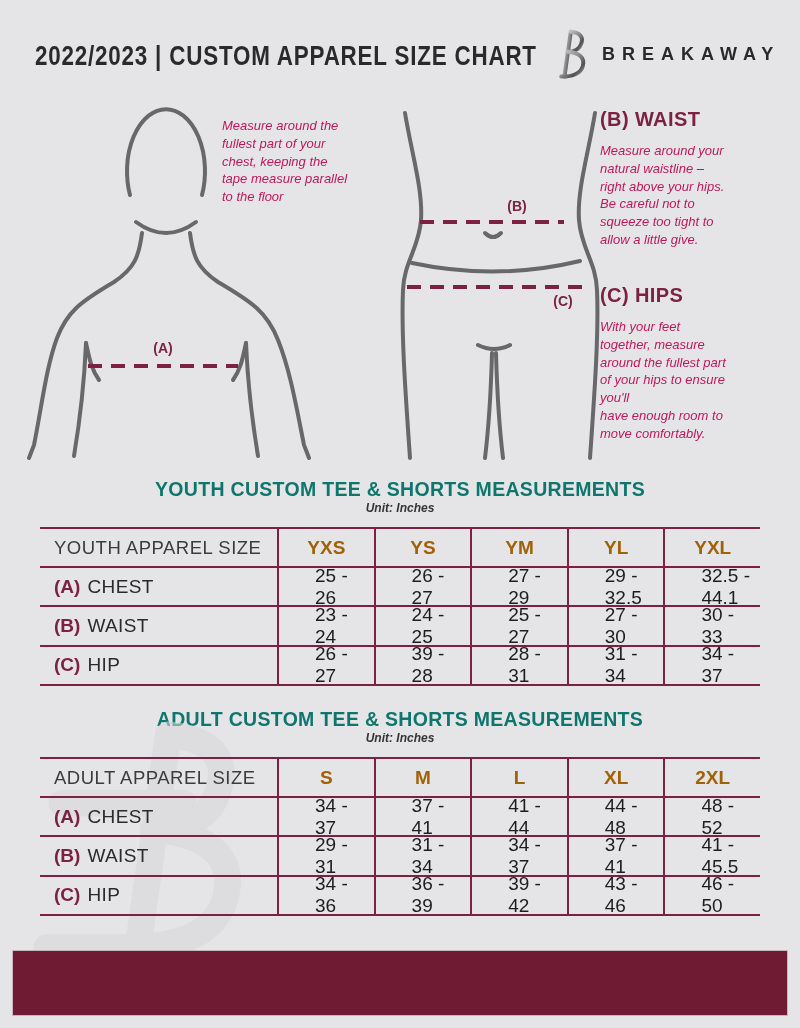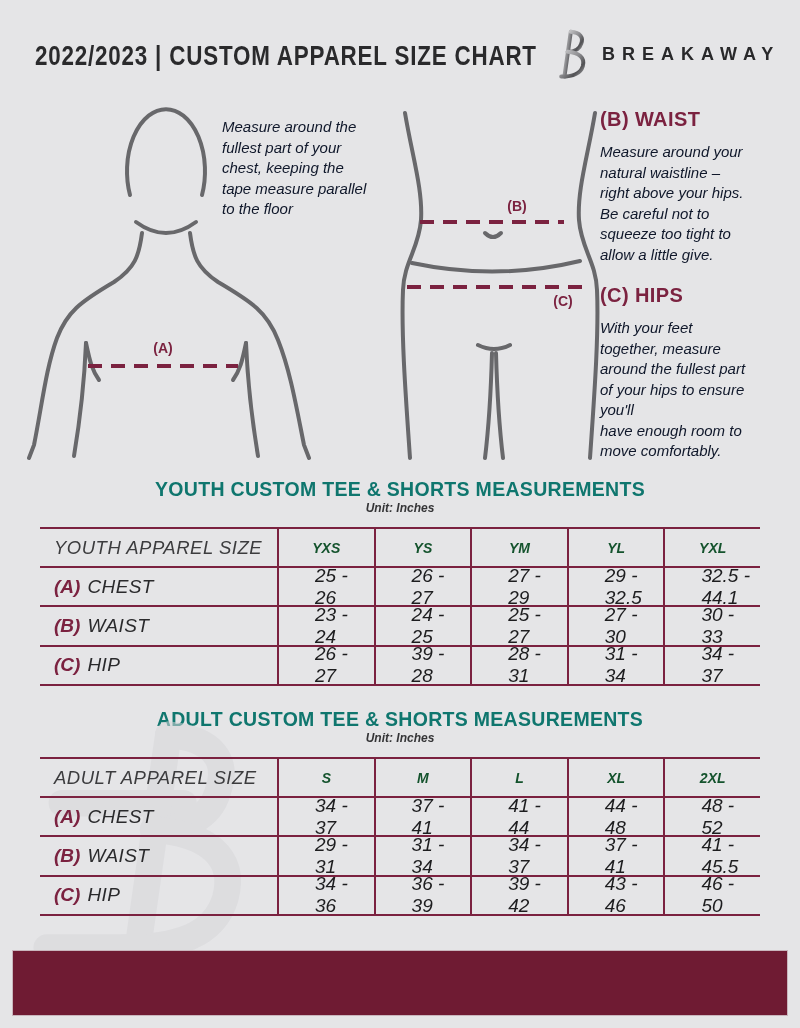--- a/index.html
+++ b/index.html
@@ -18,39 +18,39 @@
     letter-spacing:7px;color:#29292b;white-space:nowrap;}
 
   
   .figure{position:absolute;}
   .figure path, .figure ellipse{fill:none;stroke:var(--stroke);stroke-width:4;stroke-linecap:round;}
   .figure .dash{stroke:var(--maroon);stroke-width:4;stroke-dasharray:14 9;stroke-linecap:butt;}
   .figure text{fill:var(--maroon);font-family:"Liberation Sans",sans-serif;font-weight:700;font-size:14px;}
 
   .guide-block{position:absolute;}
   .guide-heading{font-size:20px;font-weight:700;color:var(--maroon);letter-spacing:.4px;}
-  .guide-body{margin-top:11px;font-size:15px;font-style:italic;font-weight:500;
-    color:#0f172a;line-height:1.37;white-space:pre-line;}
+  .guide-body{margin-top:11px;font-size:13px;font-style:italic;font-weight:500;
+    color:#be185d;line-height:1.37;white-space:pre-line;}
 
   
   .tbl-title{position:absolute;left:0;width:800px;text-align:center;font-size:19.5px;
     font-weight:600;letter-spacing:.3px;color:#0f766e;}
   .tbl-unit{position:absolute;left:0;width:800px;text-align:center;font-size:12px;
     font-style:italic;font-weight:600;color:#353537;}
 
   
   .size-table{position:absolute;left:40px;width:720px;display:grid;z-index:1;
     grid-template-columns:237px repeat(5,1fr);grid-auto-rows:39.2px;
     border-bottom:2px solid var(--border);}
   .size-table .cell{border-top:2px solid var(--border);display:flex;align-items:center;
-    justify-content:center;color:#1d1d1f;font-style:italic;}
+    justify-content:center;color:#1d1d1f;}
   .size-table .cell:not(.first-col){border-left:2px solid var(--border);}
   .size-table .first-col{justify-content:flex-start;padding-left:14px;}
   .size-table .header-label{font-size:18.5px;letter-spacing:.5px;color:#3c3c3e;}
-  .size-table .size-header{font-size:14px;font-weight:700;color:#14532d;}
+  .size-table .size-header{font-size:19px;font-weight:700;color:#a16207;}
   .size-table .value{font-size:19px;padding-left:36px;}
   .size-table .marker{font-weight:700;color:var(--maroon);font-size:19px;}
   .size-table .lbl{margin-left:7px;font-size:19px;color:#2a2a2c;letter-spacing:.4px;}
 
   
   .watermark{position:absolute;left:28px;top:712px;width:235px;height:266px;z-index:0;opacity:.55;}
   .watermark path{fill:none;stroke:#d7d7da;stroke-width:7;stroke-linecap:round;}
   .footer-bar{position:absolute;left:12px;top:950px;width:774px;height:64px;
     background:var(--footer);border:1px solid #c9b6bd;z-index:2;}
 </style>

